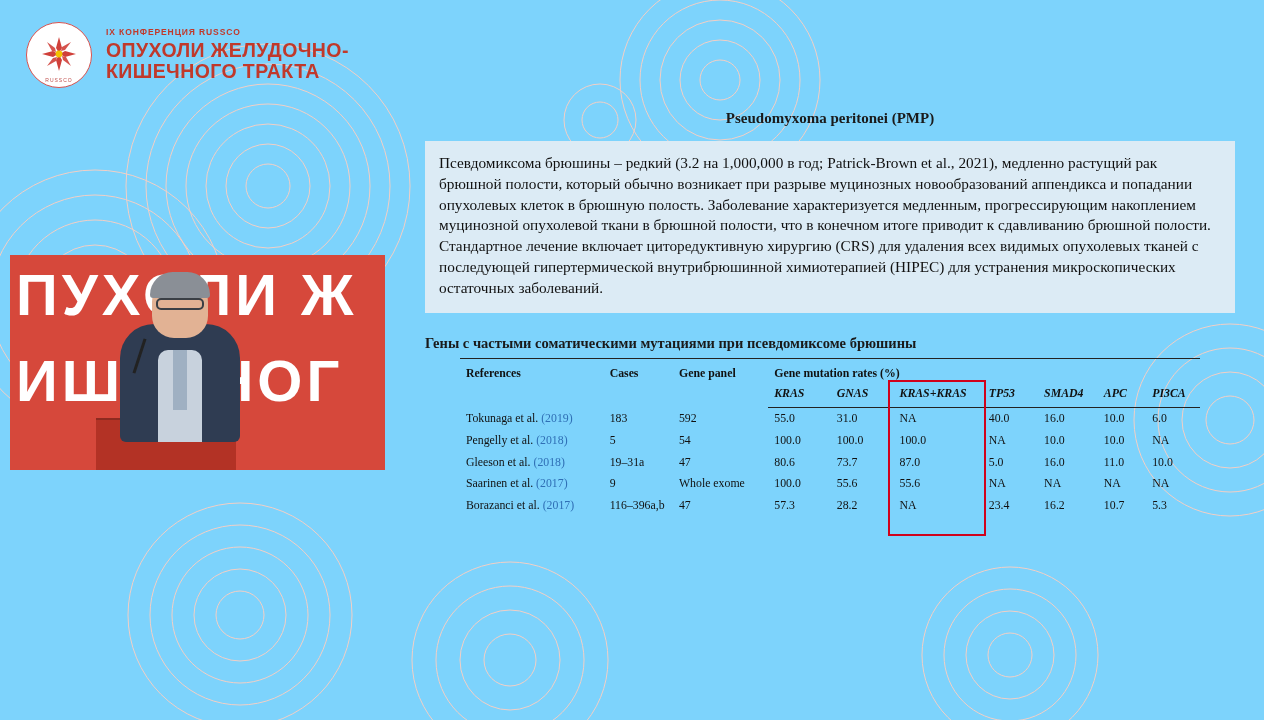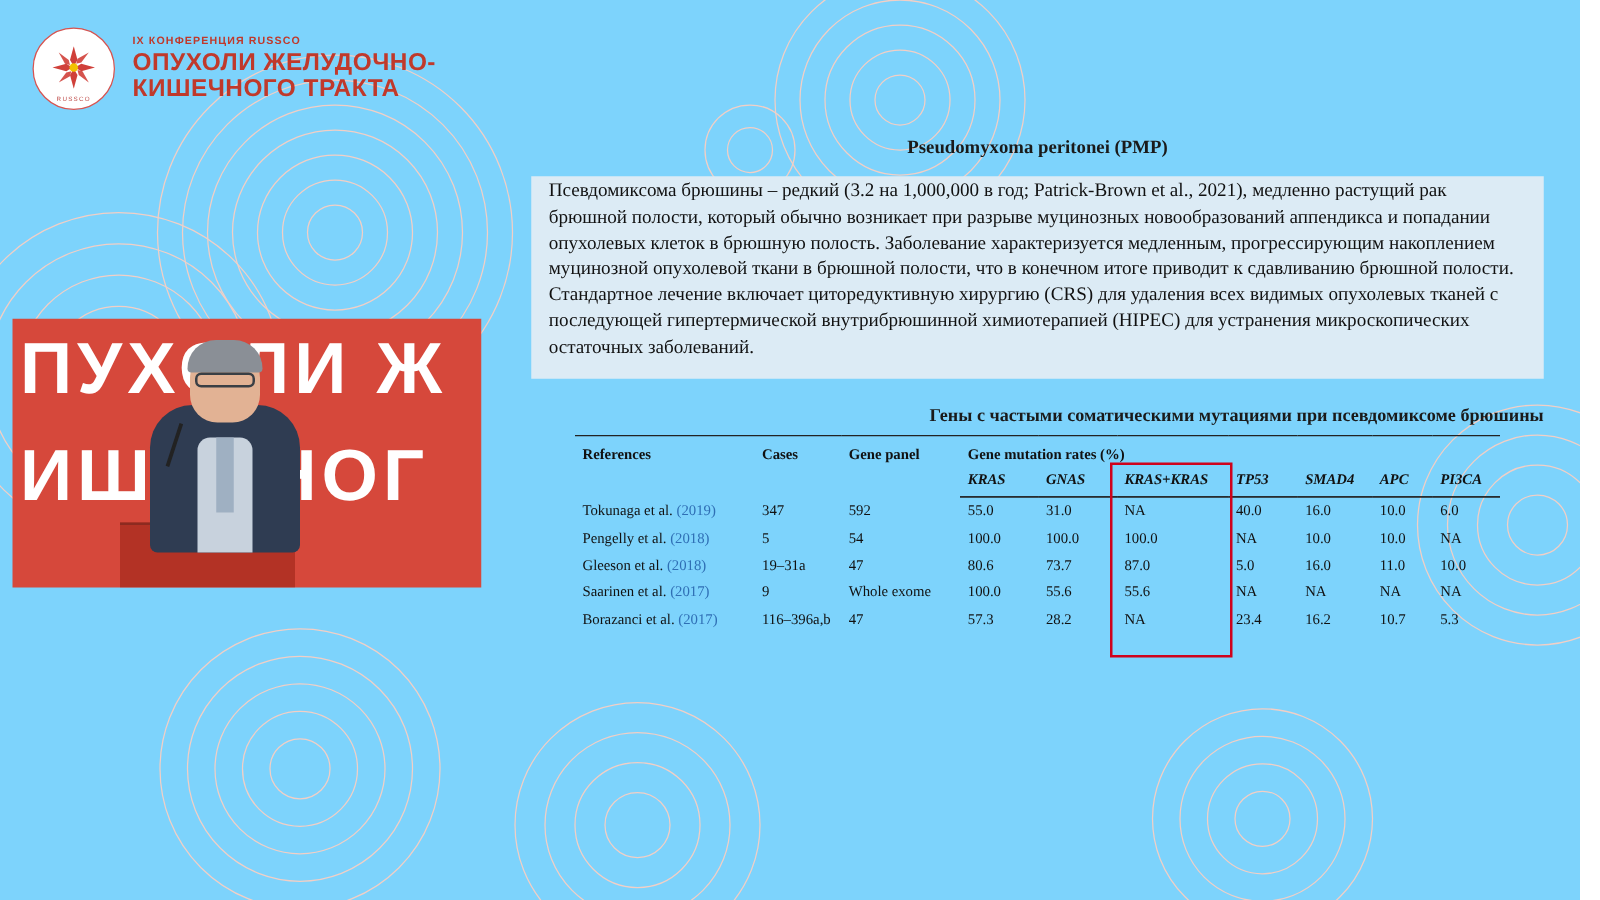--- a/index.html
+++ b/index.html
@@ -137,28 +137,28 @@
   #slide-heading {
     text-align: center;
     font-family: "Liberation Serif", serif;
     font-weight: bold;
     font-size: 15px;
     color: #1a1a1a;
     margin-bottom: 14px;
   }
   #abstract-box {
     background: #dcebf5;
-    padding: 2px 14px 14px 14px;
+    padding: 12px 14px 14px 14px;
     font-size: 15.3px;
     line-height: 1.36;
     color: #111;
     text-align: left;
   }
   #table-caption {
-    text-align: right;
+    text-align: left;
     font-weight: bold;
     font-size: 14.5px;
     color: #1a1a1a;
     margin-top: 22px;
     margin-bottom: 6px;
   }
   #gene-table-wrap {
     margin: 0 auto;
     width: 740px;
     position: relative;
@@ -298,21 +298,21 @@
             <th style="width:92px;">KRAS+KRAS</th>
             <th style="width:60px;">TP53</th>
             <th style="width:62px;">SMAD4</th>
             <th style="width:52px;">APC</th>
             <th style="width:56px;">PI3CA</th>
           </tr>
         </thead>
         <tbody>
           <tr>
             <td><span>Tokunaga et al.</span> <span class="ref-year">(2019)</span></td>
-            <td>347</td>
+            <td>183</td>
             <td>592</td>
             <td>55.0</td>
             <td>31.0</td>
             <td>NA</td>
             <td>40.0</td>
             <td>16.0</td>
             <td>10.0</td>
             <td>6.0</td>
           </tr>
           <tr>

